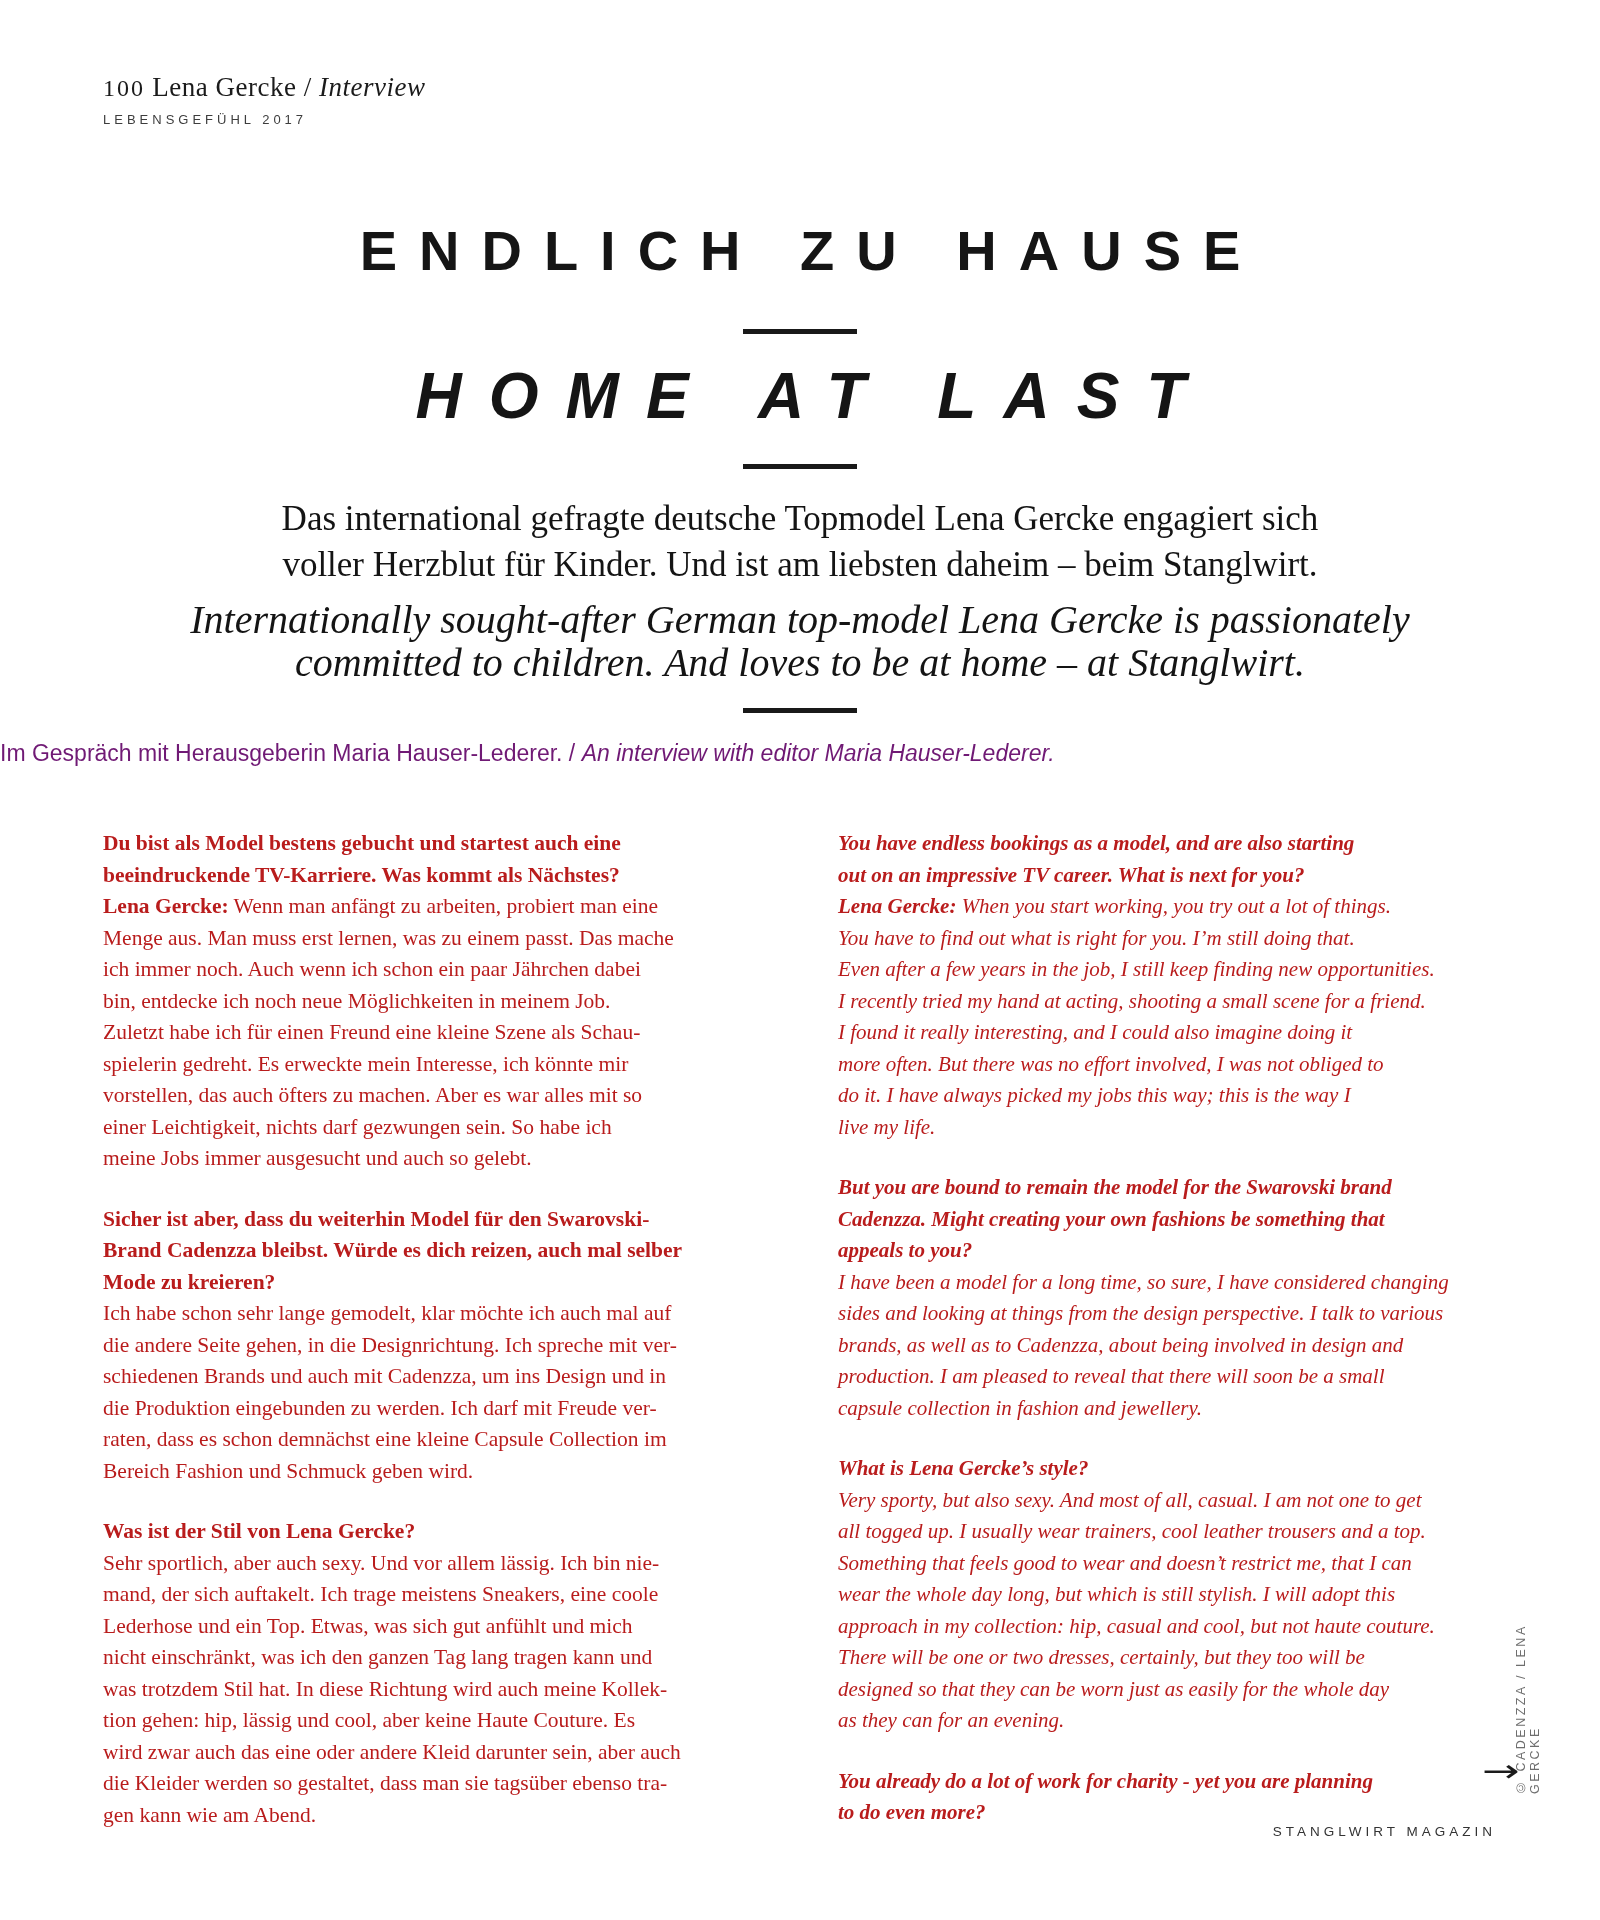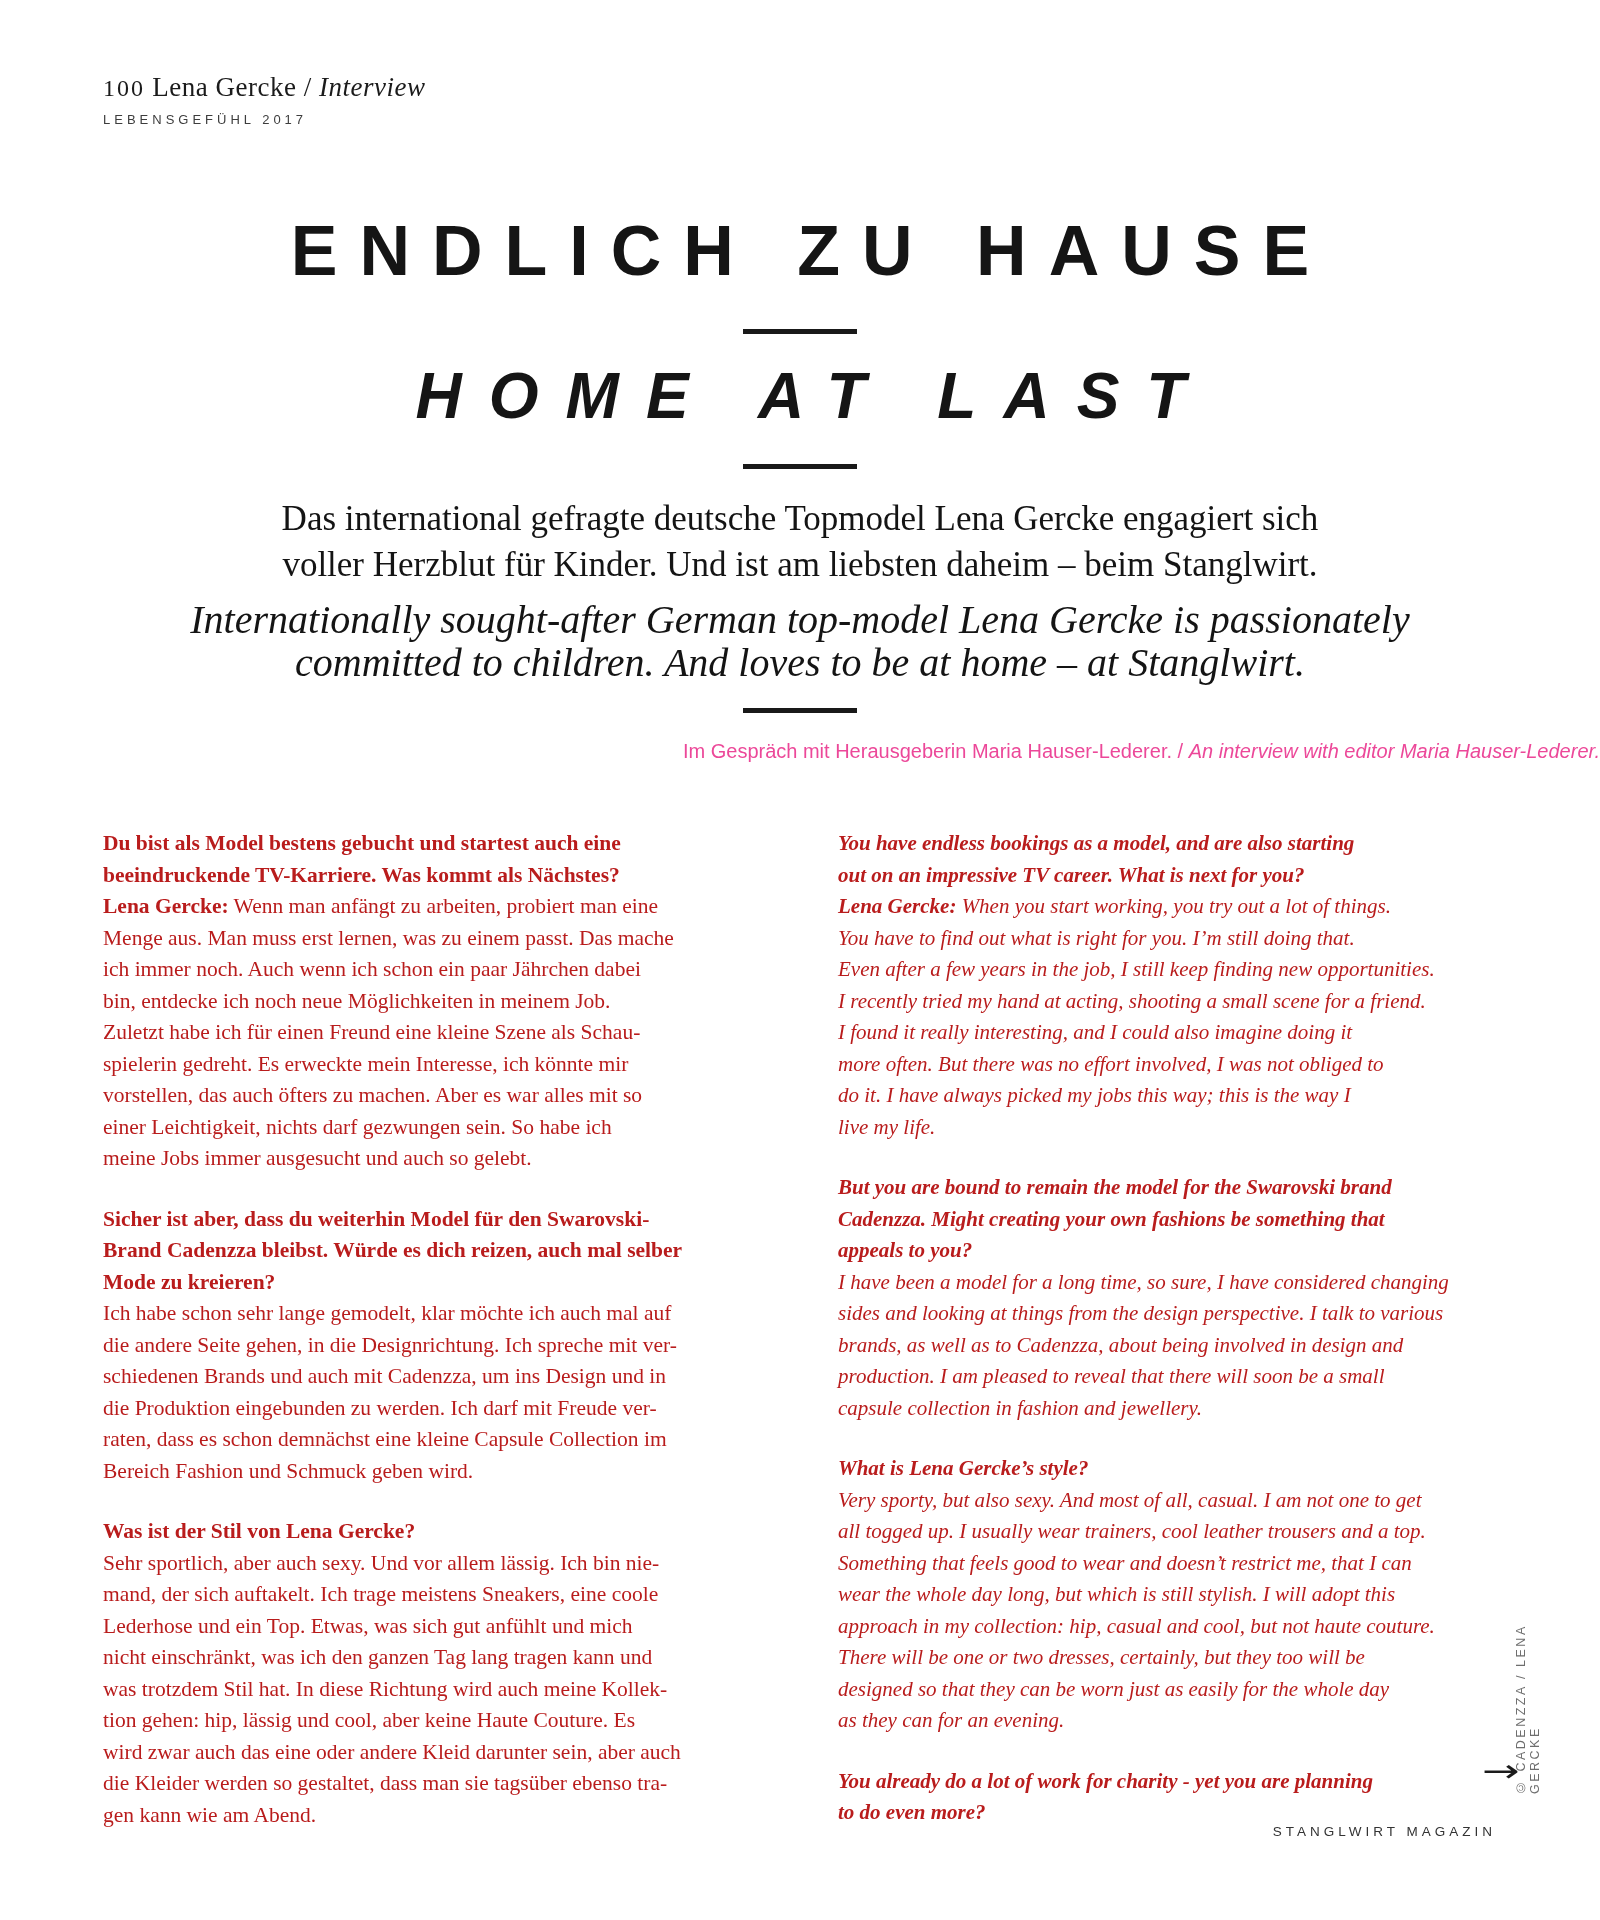--- a/index.html
+++ b/index.html
@@ -9,39 +9,39 @@
   
   .hdr{position:absolute;left:103px;top:72px;}
   .hdr-line1{font-size:27px;letter-spacing:0.5px;color:#1b1b1b;}
   .hdr-line1 .pagenum{font-size:24px;letter-spacing:2px;}
   .hdr-line1 em{font-style:italic;}
   .kicker{margin-top:9px;font-family:"Liberation Sans",sans-serif;font-size:13px;
           letter-spacing:4px;color:#3d3d3d;}
 
   
   .headline-de{position:absolute;left:0;width:100%;top:206px;text-align:center;
-    font-family:"Liberation Sans",sans-serif;font-weight:bold;font-size:70px;line-height:90px;
+    font-family:"Liberation Sans",sans-serif;font-weight:bold;font-size:56px;line-height:90px;
     letter-spacing:22px;padding-left:22px;box-sizing:border-box;color:#151515;}
   .headline-en{position:absolute;left:0;width:100%;top:362px;text-align:center;
     font-family:"Liberation Sans",sans-serif;font-weight:bold;font-style:italic;font-size:64px;
     line-height:68px;letter-spacing:27px;padding-left:28px;box-sizing:border-box;color:#151515;}
 
   .rule{position:absolute;left:50%;transform:translateX(-50%);width:114px;height:5px;background:#191919;}
   .rule1{top:329px}
   .rule2{top:464px}
   .rule3{top:708px}
 
   
   .intro-de{position:absolute;left:0;width:100%;top:496px;text-align:center;
     font-size:35px;line-height:46px;white-space:pre-line;color:#141414;}
   .intro-en{position:absolute;left:0;width:100%;top:598px;text-align:center;font-style:italic;
     font-size:40px;line-height:43px;white-space:pre-line;color:#141414;}
 
-  .byline{position:absolute;left:0;width:100%;top:740px;text-align:right;
-    font-family:"Liberation Sans",sans-serif;font-size:20px;color:#ec4899;}
+  .byline{position:absolute;left:0;width:100%;top:740px;text-align:left;
+    font-family:"Liberation Sans",sans-serif;font-size:23px;color:#701a75;}
   .byline .en{font-style:italic;}
 
   
   .columns{position:absolute;left:103px;top:828px;width:1400px;display:flex;}
   .col{min-width:0;}
   .col-left{width:690px;margin-right:45px;}
   .col-right{width:665px;}
   .col p{margin:0;white-space:pre-line;font-size:21.5px;line-height:31.5px;color:#b91c1c;}
   .col-right p{font-style:italic;font-size:21px;}
   .col p.q{font-weight:bold;}

